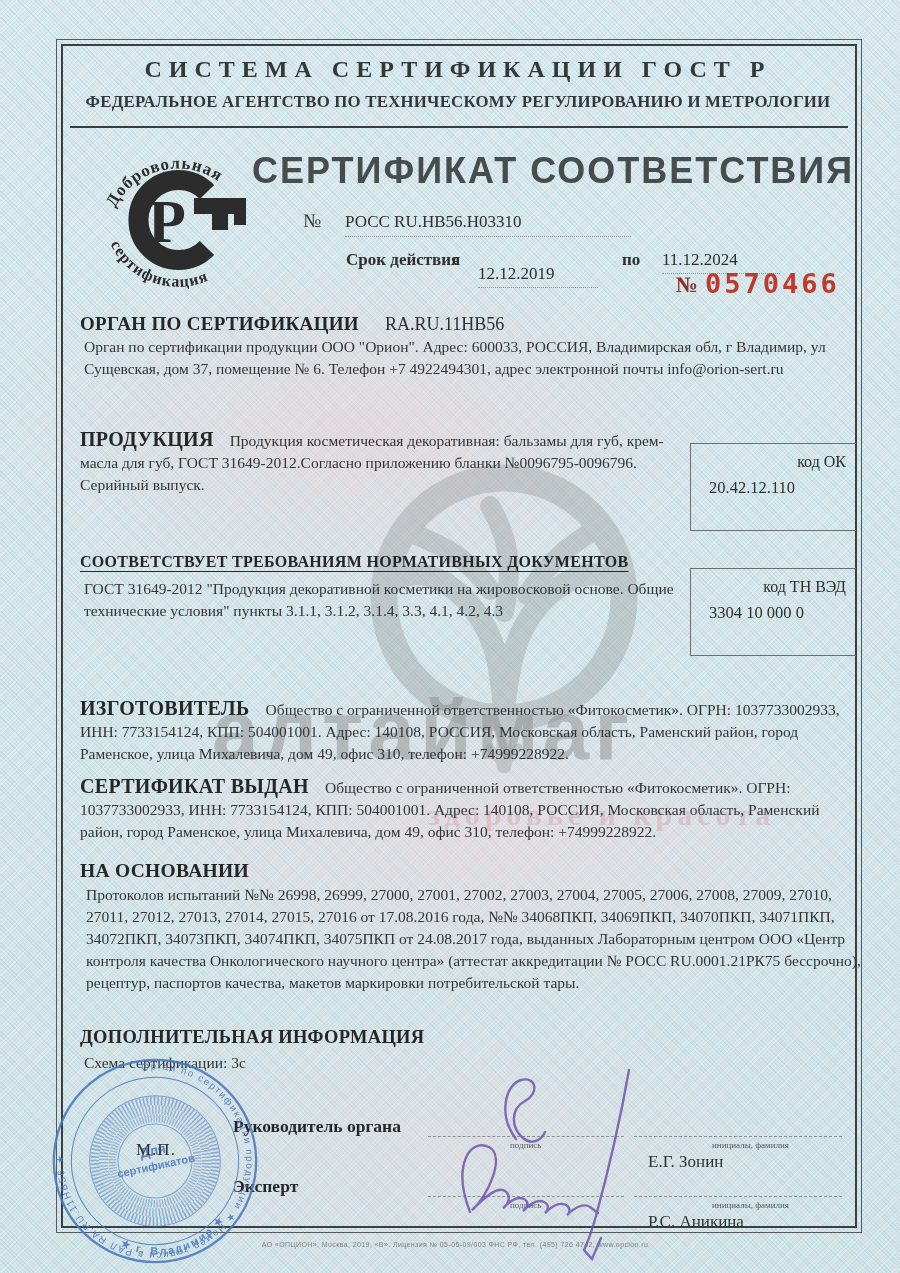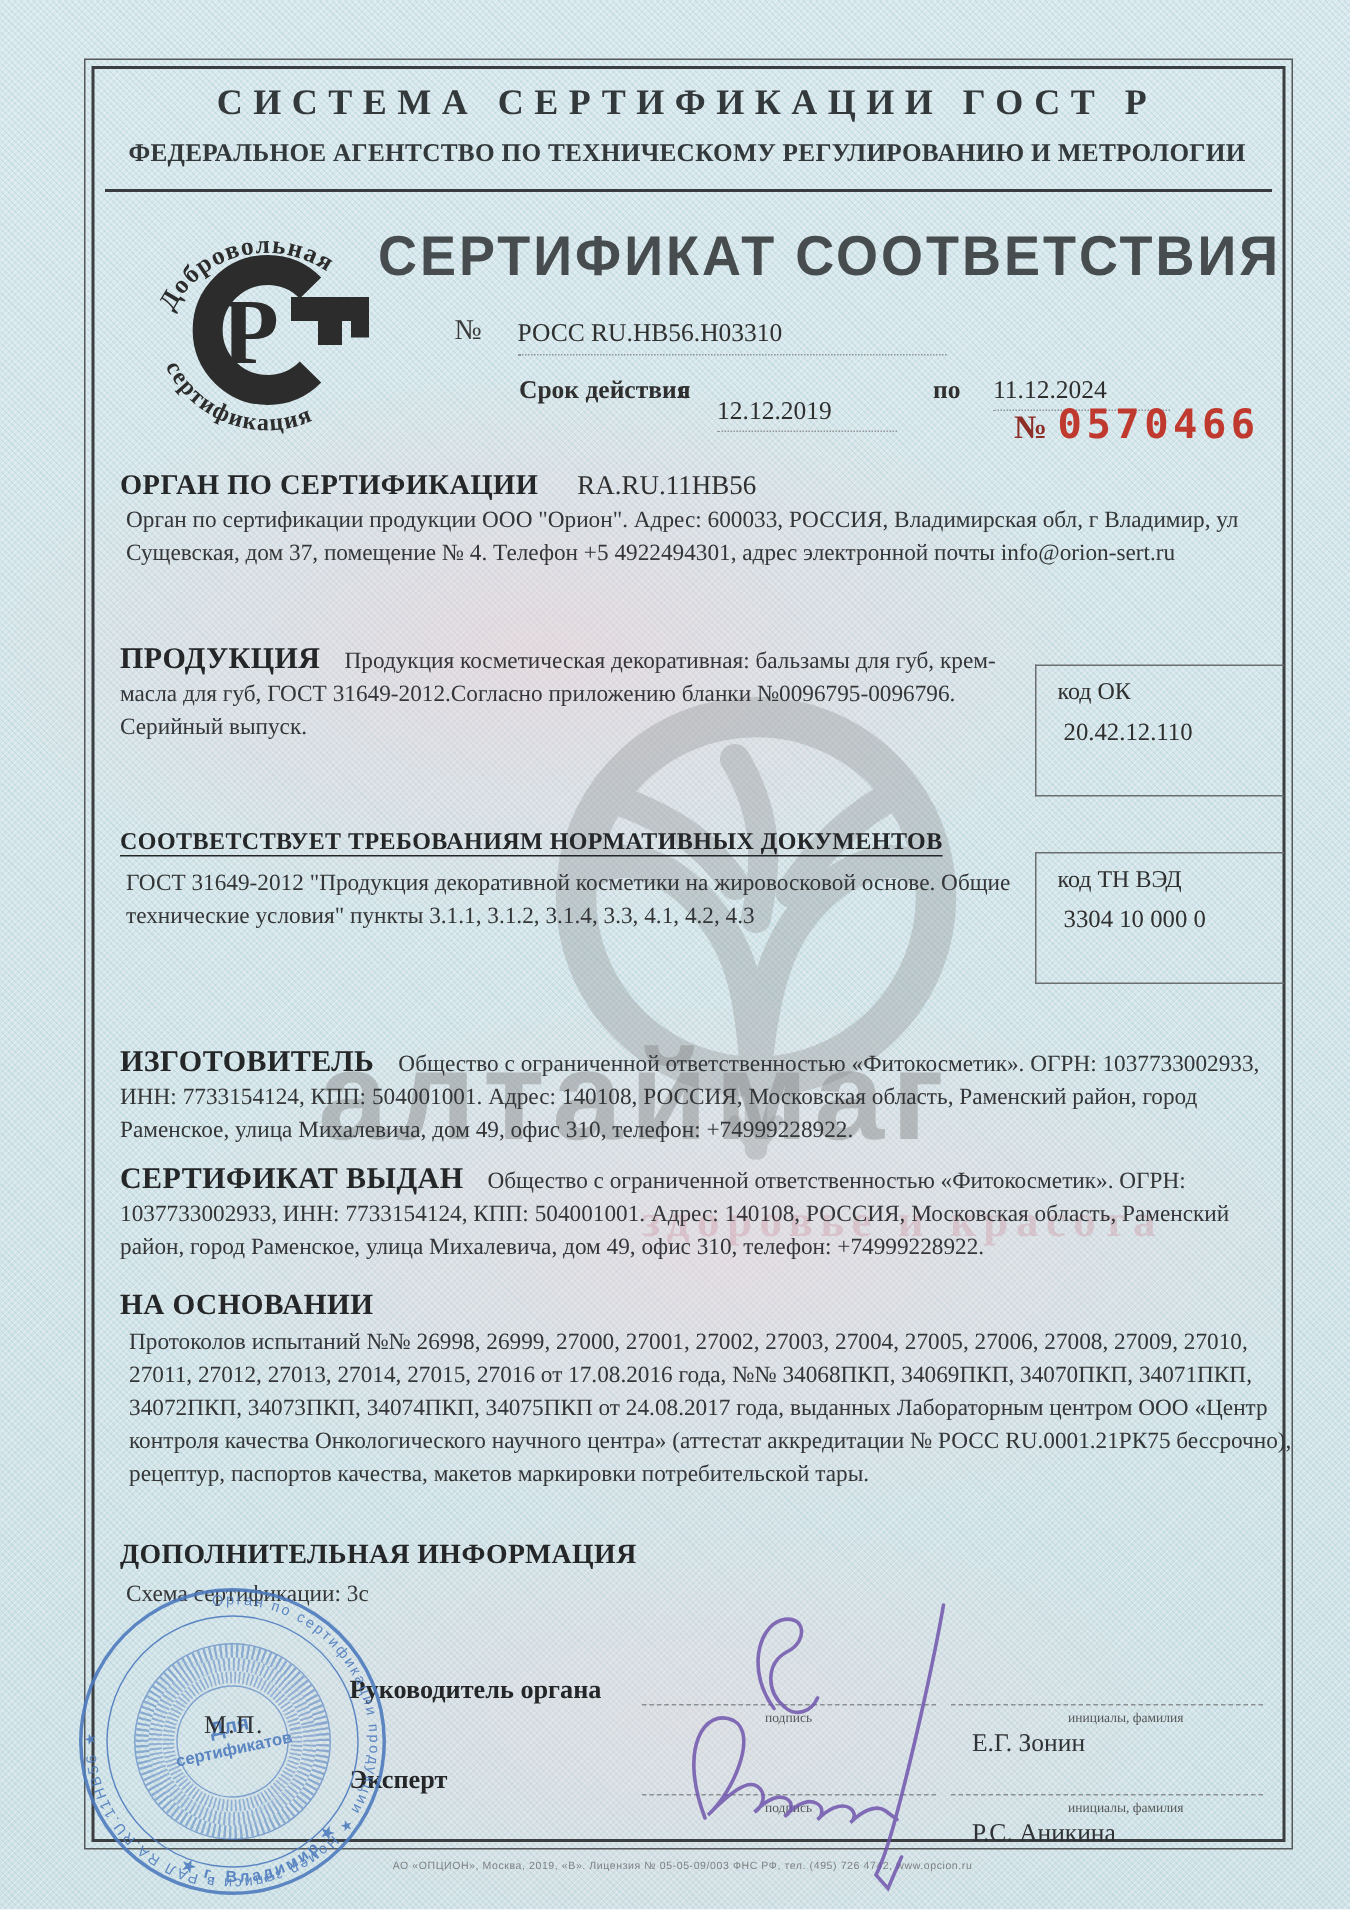--- a/index.html
+++ b/index.html
@@ -31,21 +31,21 @@
   .term-to{left:662px;top:250px;font-size:17px;width:118px;border-bottom:1px dotted #8f9598;padding-bottom:3px;}
   .serial-label{left:676px;top:272px;font-size:22px;font-weight:bold;color:#8d2f28;}
   .serial-value{left:705px;top:268px;font-family:"DejaVu Sans Mono",monospace;font-weight:bold;
     font-size:27px;letter-spacing:3px;color:#c0392e;}
   .sec-head{font-weight:bold;font-size:19px;color:#242628;letter-spacing:.3px;}
   .sec-code{font-size:18px;margin-left:22px;font-weight:normal;color:#2f2f2f;}
   .body-text{font-size:15.5px;line-height:22px;color:#333536;margin:0;}
   .inline-head{font-weight:bold;font-size:20px;color:#242628;margin-right:16px;letter-spacing:.3px;}
   .code-box{left:690px;width:166px;border-top:1px solid #6a6e70;border-left:1px solid #6a6e70;
     border-bottom:1px solid #6a6e70;padding:9px 10px 0 14px;box-sizing:border-box;}
-  .code-box .lbl{font-size:16px;}
+  .code-box .lbl{font-size:16px;text-align:right;}
   .code-box .val{font-size:16.5px;margin-top:7px;padding-left:4px;}
   .underlined{text-decoration:underline;text-decoration-thickness:1px;text-underline-offset:4px;}
   .wm-logo{left:350px;top:448px;width:312px;height:325px;opacity:.33;z-index:1;}
   .wm-text{left:212px;top:682px;font-family:"Liberation Sans",sans-serif;font-weight:bold;
     font-size:84px;letter-spacing:5px;color:#8e9091;opacity:.5;z-index:1;}
   .wm-sub{left:428px;top:786px;font-size:30px;font-weight:bold;letter-spacing:5px;
     color:rgba(205,150,162,.38);z-index:1;margin-top:12px;}
   .content{z-index:2;}
   .stamp{left:46px;top:1054px;width:218px;height:214px;z-index:3;transform:rotate(-12deg);opacity:.88;}
   .mp-label{left:136px;top:1140px;font-size:17px;color:#2e3133;z-index:4;letter-spacing:1px;}
@@ -114,21 +114,21 @@
   <div class="abs term-from content">12.12.2019</div>
   <div class="abs term-po content">по</div>
   <div class="abs term-to content">11.12.2024</div>
   <div class="abs serial-label content">№</div>
   <div class="abs serial-value content">0570466</div>
 
   <div class="abs content" style="left:80px;top:313px;">
     <span class="sec-head">ОРГАН ПО СЕРТИФИКАЦИИ</span>
     <span class="sec-code">RA.RU.11НВ56</span>
   </div>
-  <p class="abs body-text content" style="left:84px;top:336px;width:778px;">Орган по сертификации продукции ООО "Орион". Адрес: 600033, РОССИЯ, Владимирская обл, г Владимир, ул Сущевская, дом 37, помещение № 4. Телефон +5 4922494301, адрес электронной почты info@orion-sert.ru</p>
+  <p class="abs body-text content" style="left:84px;top:336px;width:778px;">Орган по сертификации продукции ООО "Орион". Адрес: 600033, РОССИЯ, Владимирская обл, г Владимир, ул Сущевская, дом 37, помещение № 6. Телефон +7 4922494301, адрес электронной почты info@orion-sert.ru</p>
 
   <p class="abs body-text content" style="left:80px;top:428px;width:608px;">
     <b class="inline-head">ПРОДУКЦИЯ</b><span>Продукция косметическая декоративная: бальзамы для губ, крем-масла для губ, ГОСТ 31649-2012.Согласно приложению бланки №0096795-0096796. Серийный выпуск.</span>
   </p>
   <div class="abs code-box content" style="top:443px;height:88px;">
     <div class="lbl">код ОК</div>
     <div class="val">20.42.12.110</div>
   </div>
 
   <div class="abs sec-head underlined content" style="left:80px;top:553px;font-size:16px;">СООТВЕТСТВУЕТ ТРЕБОВАНИЯМ НОРМАТИВНЫХ ДОКУМЕНТОВ</div>

